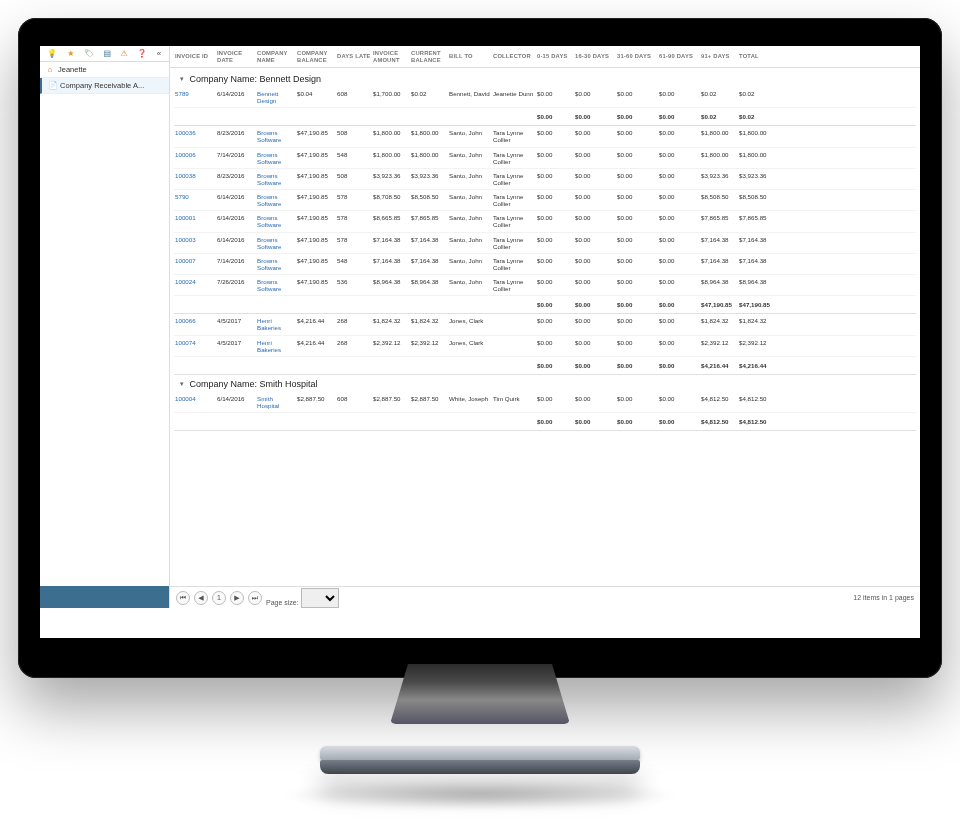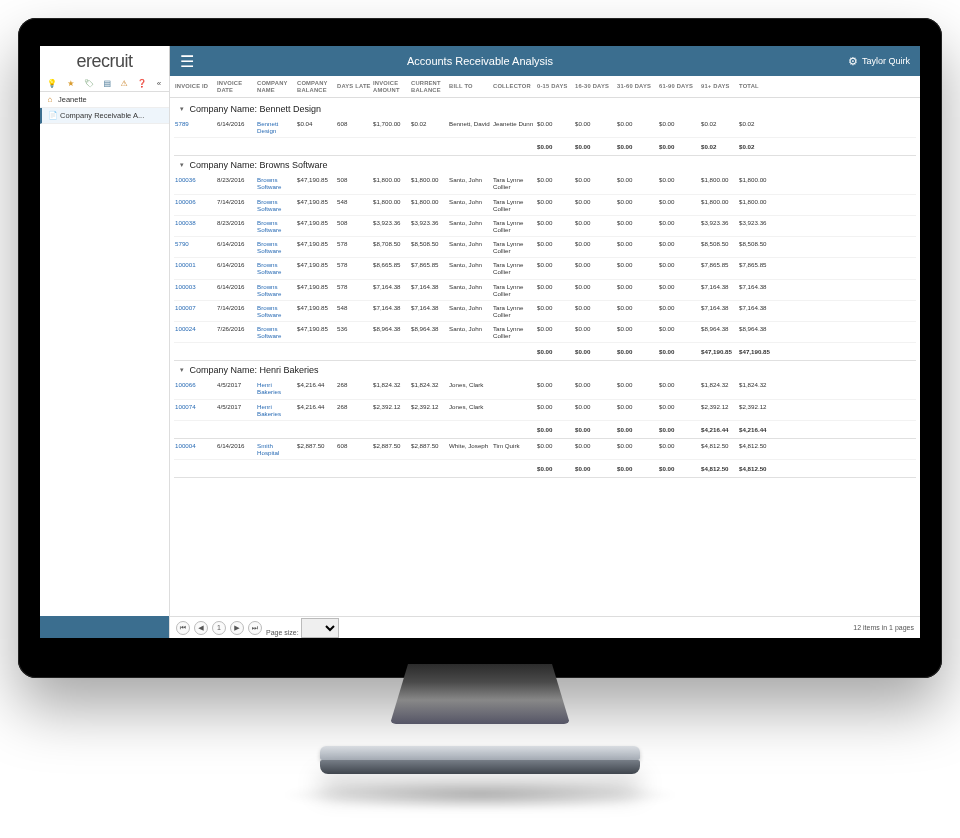--- a/index.html
+++ b/index.html
@@ -47,31 +47,20 @@
   .base-top { height:14px; background:linear-gradient(180deg,#d8dce1,#a6adb6); border-radius:6px 6px 2px 2px; box-shadow:0 2px 4px rgba(0,0,0,0.2);}
   .base-bot { height:14px; background:linear-gradient(180deg,#777e87,#3f454d); border-radius:2px 2px 8px 8px; box-shadow: 0 18px 24px rgba(0,0,0,0.25);}  
   .shadow-ell { position:absolute; left:50%; transform:translateX(-50%); top:780px; width:400px; height:30px; background:radial-gradient(ellipse at center, rgba(0,0,0,0.25), rgba(0,0,0,0) 70%); filter:blur(3px);}  
 </style>
 </head>
 <body>
 
 <div class="monitor">
   <div class="screen">
 
-    <div class="topbar">
-      <div class="logo">erecruit</div>
-      <div class="topbar-main">
-        <span class="hamburger">☰</span>
-        <span class="page-title">Accounts Receivable Analysis</span>
-        <span class="user">
-          <span class="gear">⚙</span>
-          <span>Taylor Quirk</span>
-        </span>
-      </div>
-    </div>
 
     <div class="body-row">
       <div class="leftcol">
         <div class="iconstrip">
           <span style="color:#888">💡</span>
           <span style="color:#d99b2e">★</span>
           <span style="color:#5a8f5a">🏷</span>
           <span style="color:#3b6e8f">▤</span>
           <span style="color:#c77f24">⚠</span>
           <span style="color:#888">❓</span>
@@ -143,24 +132,20 @@
               <div></div>
               <div></div>
               <div>$0.00</div>
               <div>$0.00</div>
               <div>$0.00</div>
               <div>$0.00</div>
               <div>$0.02</div>
               <div>$0.02</div>
               <div></div>
             </div>
-            <div class="group-head">
-              <span class="caret">▾</span>
-              <span>Company Name: Browns Software</span>
-            </div>
             <div class="row">
               <div class="link">100036</div>
               <div>8/23/2016</div>
               <div class="link">Browns Software</div>
               <div>$47,190.85</div>
               <div>508</div>
               <div>$1,800.00</div>
               <div>$1,800.00</div>
               <div>Santo, John</div>
               <div>Tara Lynne Collier</div>
@@ -308,24 +293,20 @@
               <div></div>
               <div></div>
               <div></div>
               <div>$0.00</div>
               <div>$0.00</div>
               <div>$0.00</div>
               <div>$0.00</div>
               <div>$47,190.85</div>
               <div>$47,190.85</div>
               <div></div>
-            </div>
-            <div class="group-head">
-              <span class="caret">▾</span>
-              <span>Company Name: Henri Bakeries</span>
             </div>
             <div class="row">
               <div class="link">100066</div>
               <div>4/5/2017</div>
               <div class="link">Henri Bakeries</div>
               <div>$4,216.44</div>
               <div>268</div>
               <div>$1,824.32</div>
               <div>$1,824.32</div>
               <div>Jones, Clark</div>
@@ -366,20 +347,24 @@
               <div></div>
               <div></div>
               <div></div>
               <div>$0.00</div>
               <div>$0.00</div>
               <div>$0.00</div>
               <div>$0.00</div>
               <div>$4,216.44</div>
               <div>$4,216.44</div>
               <div></div>
+            </div>
+            <div class="group-head">
+              <span class="caret">▾</span>
+              <span>Company Name: Smith Hospital</span>
             </div>
             <div class="row">
               <div class="link">100004</div>
               <div>6/14/2016</div>
               <div class="link">Smith Hospital</div>
               <div>$2,887.50</div>
               <div>608</div>
               <div>$2,887.50</div>
               <div>$2,887.50</div>
               <div>White, Joseph</div>

